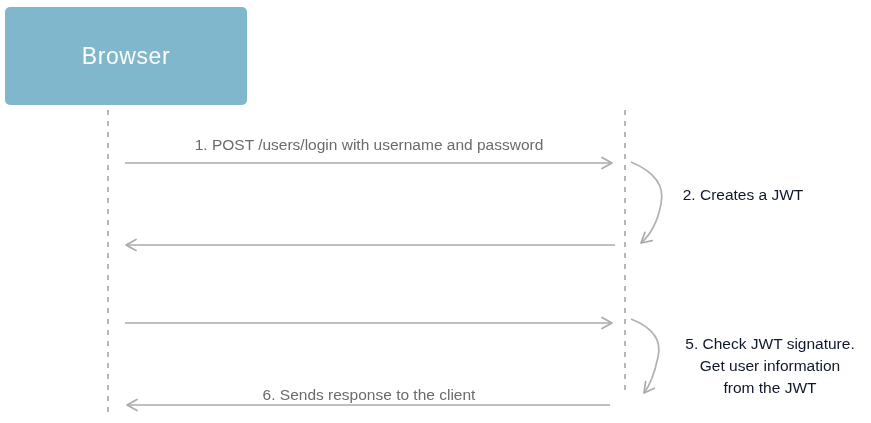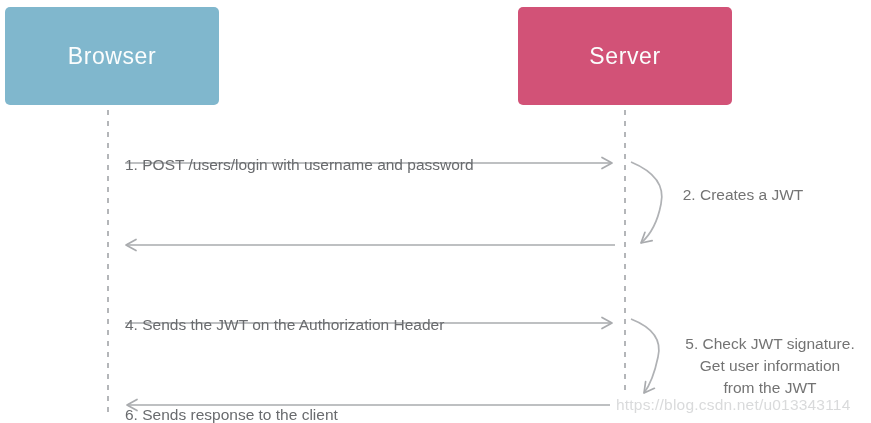--- a/index.html
+++ b/index.html
@@ -10,21 +10,21 @@
     position: relative;
     width: 871px;
     height: 423px;
     background: #ffffff;
     overflow: hidden;
   }
 
   .actor {
     position: absolute;
     top: 7px;
-    width: 214px;
+    width: 242px;
     height: 98px;
     border-radius: 5px;
     display: flex;
     align-items: center;
     justify-content: center;
     color: #fbfdfd;
     font-size: 23px;
     letter-spacing: 0.6px;
   }
   .actor-browser { left: 5px; }
@@ -33,35 +33,34 @@
   .diagram-svg {
     position: absolute;
     left: 0; top: 0;
     width: 871px; height: 423px;
   }
 
   .msg {
     position: absolute;
     left: 125px;
     width: 488px;
-    text-align: left;
+    text-align: center;
     color: #696b6e;
     font-size: 15.5px;
     white-space: nowrap;
-    margin-top: 20px;
   }
   .msg-1 { top: 136px; }
   .msg-3 { top: 218px; }
   .msg-4 { top: 296px; }
   .msg-6 { top: 386px; }
 
   .loop-label {
     position: absolute;
     text-align: center;
-    color: #737373;
+    color: #0f172a;
     font-size: 15.5px;
     line-height: 22px;
     white-space: nowrap;
   }
   .loop-2 { left: 643px; top: 184px; width: 200px; }
   .loop-5 { left: 651px; top: 333px; width: 238px; }
 
   .watermark {
     position: absolute;
     left: 616px;
@@ -72,21 +71,20 @@
     white-space: nowrap;
   }
 </style>
 </head>
 <body>
 
 <div class="stage">
 
   <div class="actor actor-browser" style="background-color: rgb(128, 183, 205);">Browser</div>
 
-  <div class="actor actor-server" style="background-color: rgb(210, 82, 119);">Server</div>
 
   <svg class="diagram-svg" viewBox="0 0 871 423" xmlns="http://www.w3.org/2000/svg">
     <defs>
       <marker id="ah" viewBox="0 0 15 15" refX="12" refY="7.5" markerWidth="15" markerHeight="15" orient="auto" markerUnits="userSpaceOnUse">
         <path d="M2,2 L12,7.5 L2,13" fill="none" stroke="#a9abae" stroke-width="1.7" stroke-linecap="round" stroke-linejoin="round"></path>
       </marker>
     </defs>
 
     <line x1="108" y1="110" x2="108" y2="413" stroke="#b4b6b9" stroke-width="2" stroke-dasharray="5 6"></line>
     <line x1="625" y1="110" x2="625" y2="395" stroke="#b4b6b9" stroke-width="2" stroke-dasharray="5 6"></line>
@@ -94,27 +92,25 @@
     <line x1="125" y1="163" x2="612" y2="163" stroke="#a9abae" stroke-width="1.7" marker-end="url(#ah)"></line>
     <line x1="615" y1="245" x2="126" y2="245" stroke="#a9abae" stroke-width="1.7" marker-end="url(#ah)"></line>
     <line x1="125" y1="323" x2="612" y2="323" stroke="#a9abae" stroke-width="1.7" marker-end="url(#ah)"></line>
     <line x1="610" y1="405" x2="127" y2="405" stroke="#a9abae" stroke-width="1.7" marker-end="url(#ah)"></line>
 
     <path d="M 631 162 Q 667 177 661 204 Q 656 230 641 243" fill="none" stroke="#b0b2b5" stroke-width="1.7" marker-end="url(#ah)"></path>
     <path d="M 631 319 Q 664 332 658 357 Q 653 381 644 393" fill="none" stroke="#b0b2b5" stroke-width="1.7" marker-end="url(#ah)"></path>
   </svg>
 
   <div class="msg msg-1">1. POST /users/login with username and password</div>
-  <div class="msg msg-4">4. Sends the JWT on the Authorization Header</div>
   <div class="msg msg-6">6. Sends response to the client</div>
 
   <div class="loop-label loop-2">
     <div>2. Creates a JWT</div>
   </div>
   <div class="loop-label loop-5">
     <div>5. Check JWT signature.</div>
     <div>Get user information</div>
     <div>from the JWT</div>
   </div>
 
-  <div class="watermark">https://blog.csdn.net/u013343114</div>
 
 </div>
 
 </body></html>

